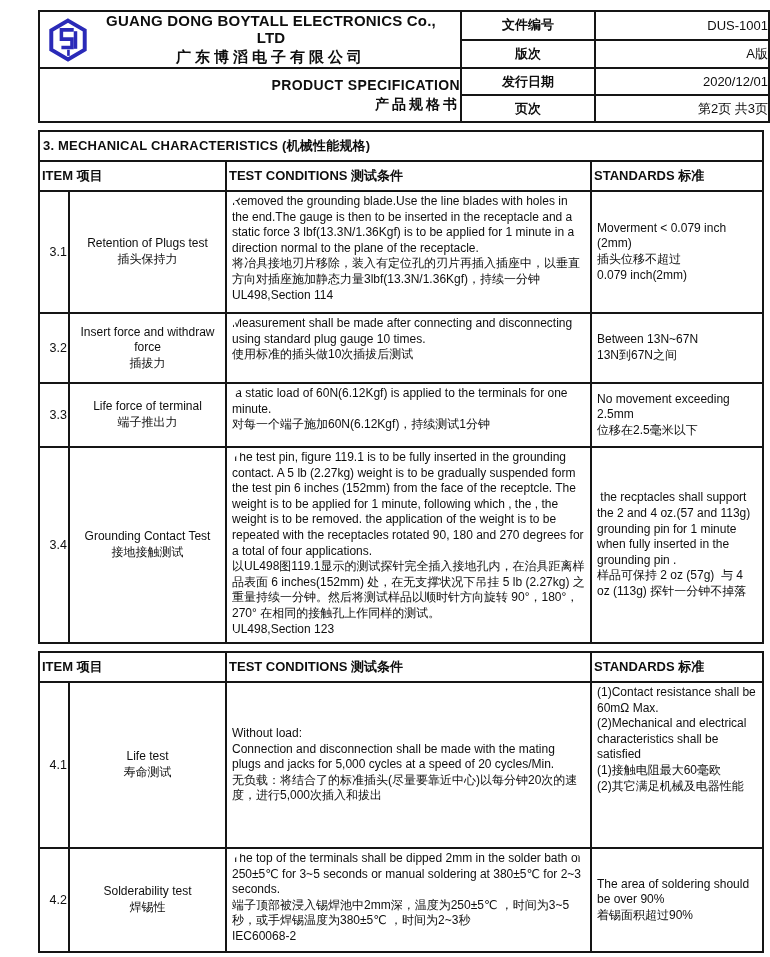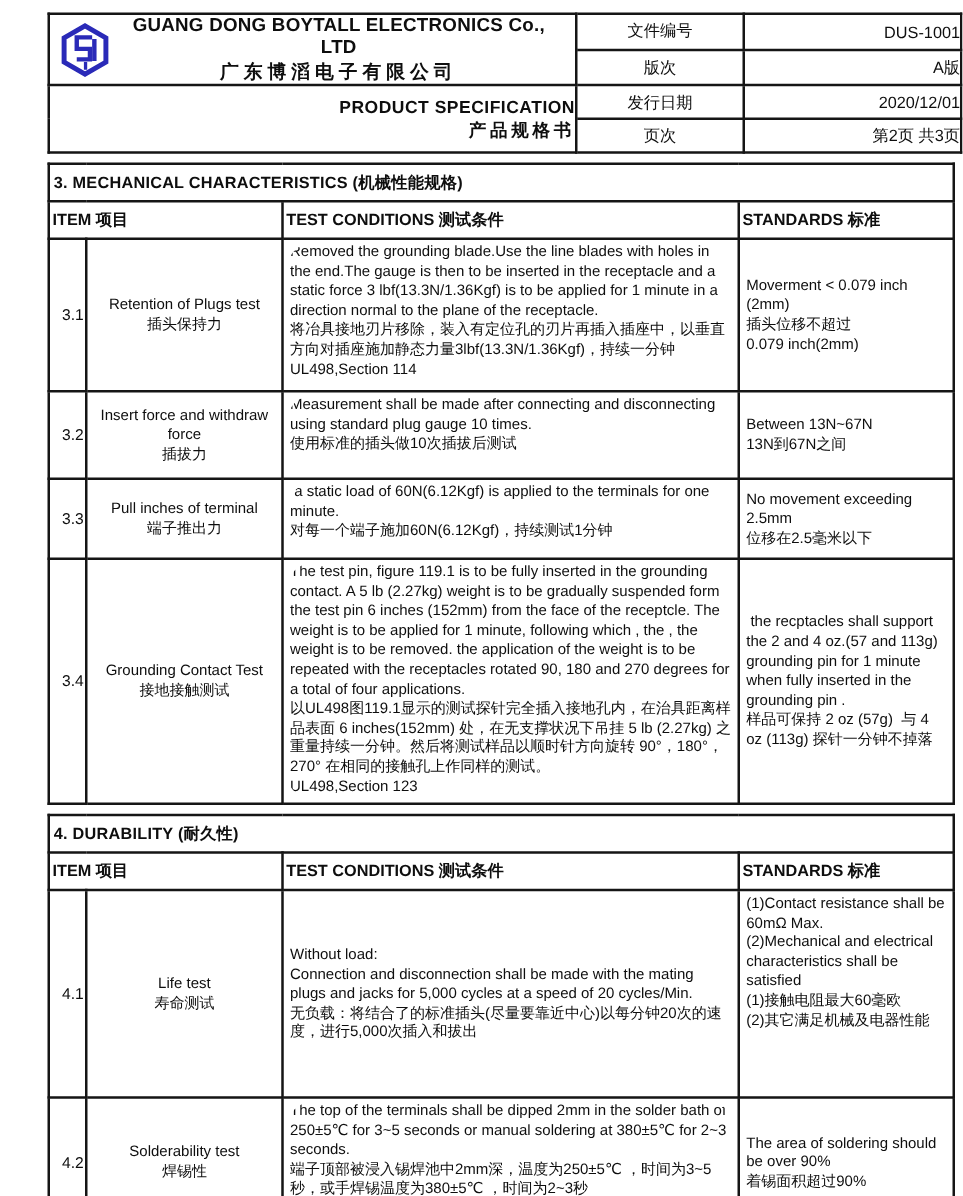--- a/index.html
+++ b/index.html
@@ -16,21 +16,21 @@
   .hdr td{padding:0;}
   .company-cell{height:52px;}
   .company-wrap{display:flex;align-items:center;}
   .logo{flex:0 0 56px;display:flex;justify-content:center;align-items:center;color:#2a2ab8;}
   .company-text{flex:1;text-align:center;padding-right:14px;}
   .company-en{font-weight:bold;font-size:15px;letter-spacing:.2px;}
   .company-cn{font-weight:bold;font-size:15px;margin-top:2px;letter-spacing:4px;}
   .spec-cell{height:52px;text-align:right;}
   .spec-en{font-weight:bold;font-size:14px;letter-spacing:.4px;}
   .spec-cn{font-weight:bold;font-size:14px;margin-top:3px;letter-spacing:3px;}
-  .meta-label{width:132px;height:24px;text-align:center;font-weight:normal;font-size:13px;}
+  .meta-label{width:132px;height:24px;text-align:center;font-weight:bold;font-size:13px;}
   .meta-value{width:172px;text-align:right;font-weight:normal;font-size:13px;}
 
   
   .sect{margin-top:7px;}
   .sect-title{font-weight:bold;font-size:13px;padding:5px 3px;letter-spacing:.2px;}
   .col-head{font-weight:bold;font-size:13px;text-align:left;height:24px;padding:2px;}
   .cell{font-size:12px;line-height:1.3;white-space:pre-wrap;padding:2px 5px;vertical-align:middle;}
   .no-cell{text-align:right;font-size:12.5px;vertical-align:middle;width:30px;padding:0 1px;}
   .item-cell{text-align:center;width:157px;}
   .cond-cell{width:365px;vertical-align:top;border-radius:28px;}
@@ -115,21 +115,21 @@
       <td class="cell no-cell">3.2</td>
       <td class="cell item-cell">Insert force and withdraw force
 插拔力</td>
       <td class="cell cond-cell">Measurement shall be made after connecting and disconnecting using standard plug gauge 10 times.
 使用标准的插头做10次插拔后测试</td>
       <td class="cell std-cell">Between 13N~67N
 13N到67N之间</td>
     </tr>
     <tr style="height:64px;">
       <td class="cell no-cell">3.3</td>
-      <td class="cell item-cell">Pull inches of terminal
+      <td class="cell item-cell">Life force of terminal
 端子推出力</td>
       <td class="cell cond-cell"> a static load of 60N(6.12Kgf) is applied to the terminals for one minute.
 对每一个端子施加60N(6.12Kgf)，持续测试1分钟</td>
       <td class="cell std-cell">No movement exceeding 2.5mm
 位移在2.5毫米以下</td>
     </tr>
     <tr style="height:196px;">
       <td class="cell no-cell">3.4</td>
       <td class="cell item-cell">Grounding Contact Test
 接地接触测试</td>
@@ -143,23 +143,20 @@
     </table>
 
   <table class="sect">
     <colgroup>
         <col style="width:30px">
         <col style="width:157px">
         <col style="width:365px">
         <col style="width:172px">
       </colgroup>
     <tbody>
-        <tr>
-      <td colspan="4" class="sect-title">4. DURABILITY  (耐久性)</td>
-    </tr>
     <tr>
       <td colspan="2" class="col-head">ITEM 项目</td>
       <td class="col-head">TEST CONDITIONS 测试条件</td>
       <td class="col-head">STANDARDS 标准</td>
     </tr>
     <tr style="height:166px;">
       <td class="cell no-cell">4.1</td>
       <td class="cell item-cell">Life test
 寿命测试</td>
       <td class="cell cond-cell vmid">Without load:

